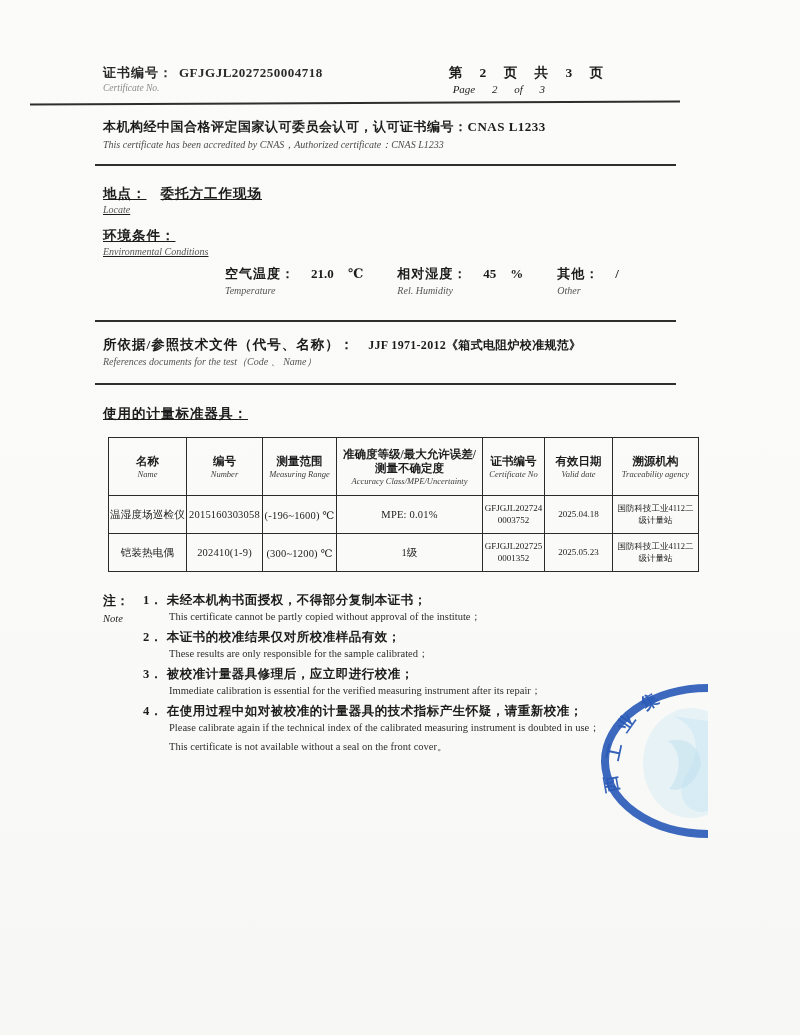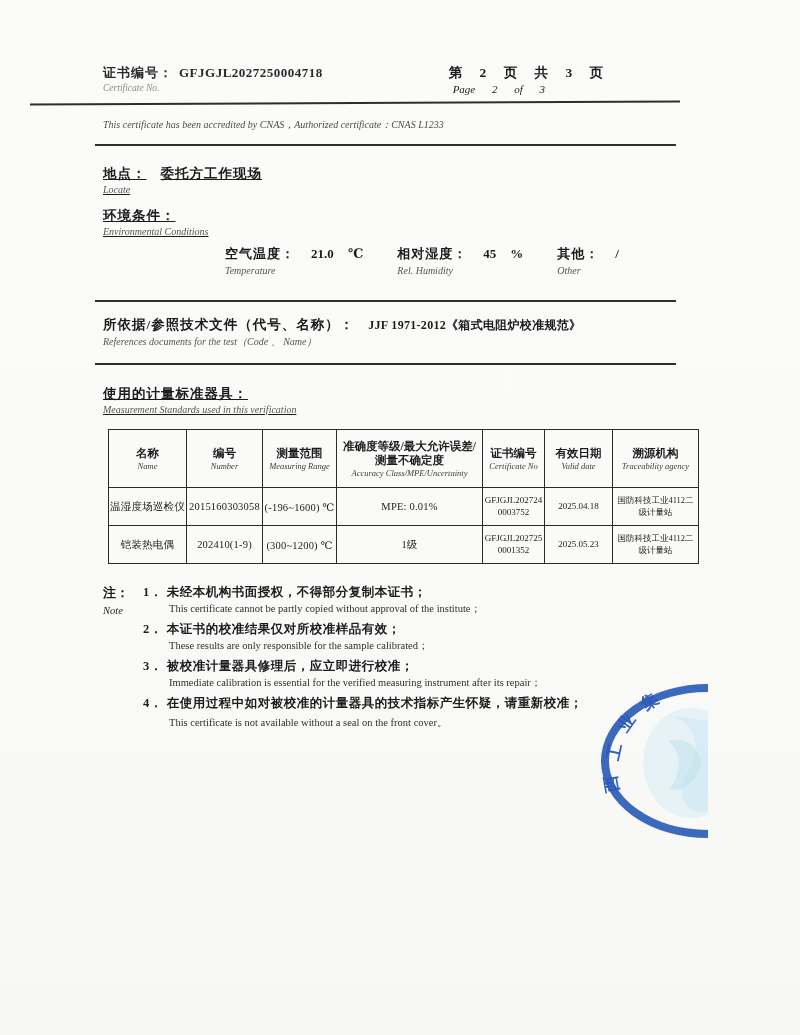--- a/index.html
+++ b/index.html
@@ -107,20 +107,21 @@
       <div class="en">Certificate No.</div>
     </div>
     <div class="hdr-right">
       <div class="zh">第 2 页 共 3 页</div>
       <div class="en">Page 2 of 3</div>
     </div>
   </div>
   <hr class="rule rule-1">
 
   <div class="accr">
+    <div class="zh">本机构经中国合格评定国家认可委员会认可，认可证书编号：CNAS L1233</div>
     <div class="en">This certificate has been accredited by CNAS，Authorized certificate：CNAS L1233</div>
   </div>
   <hr class="rule rule-2">
 
   <div class="block loc">
     <div>
       <span class="lbl-zh">地点：</span><span class="val">委托方工作现场</span>
     </div>
     <div class="sub-en">Locate</div>
   </div>
@@ -156,21 +157,20 @@
     <div class="lbls">
       <div class="lbl-zh">所依据/参照技术文件（代号、名称）：</div>
       <div class="sub-en">References documents for the test（Code 、 Name）</div>
     </div>
     <div class="val">JJF 1971-2012《箱式电阻炉校准规范》</div>
   </div>
   <hr class="rule rule-4">
 
   <div class="block stds">
     <div class="lbl-zh">使用的计量标准器具：</div>
-    <div class="sub-en">Measurement Standards used in this verification</div>
   </div>
 
   <table class="meas">
     <colgroup>
       <col style="width:78px">
         <col style="width:76px">
         <col style="width:74px">
         <col style="width:146px">
         <col style="width:62px">
         <col style="width:68px">
@@ -243,20 +243,21 @@
       <div class="note-item">
         <div class="note-zh"><span class="num">2．</span><span>本证书的校准结果仅对所校准样品有效；</span></div>
         <div class="note-en">These results are only responsible for the sample calibrated；</div>
       </div>
       <div class="note-item">
         <div class="note-zh"><span class="num">3．</span><span>被校准计量器具修理后，应立即进行校准；</span></div>
         <div class="note-en">Immediate calibration is essential for the verified measuring instrument after its repair；</div>
       </div>
       <div class="note-item">
         <div class="note-zh"><span class="num">4．</span><span>在使用过程中如对被校准的计量器具的技术指标产生怀疑，请重新校准；</span></div>
+        <div class="note-en">Please calibrate again if the technical index of the calibrated measuring instrument is doubted in use；</div>
       </div>
       <div class="note-item">
         <div class="note-en">This certificate is not available without a seal on the front cover。</div>
       </div>
     </div>
   </div>
 
   <svg class="seal" viewBox="0 0 135 160" xmlns="http://www.w3.org/2000/svg">
 
     <g opacity="0.55">

